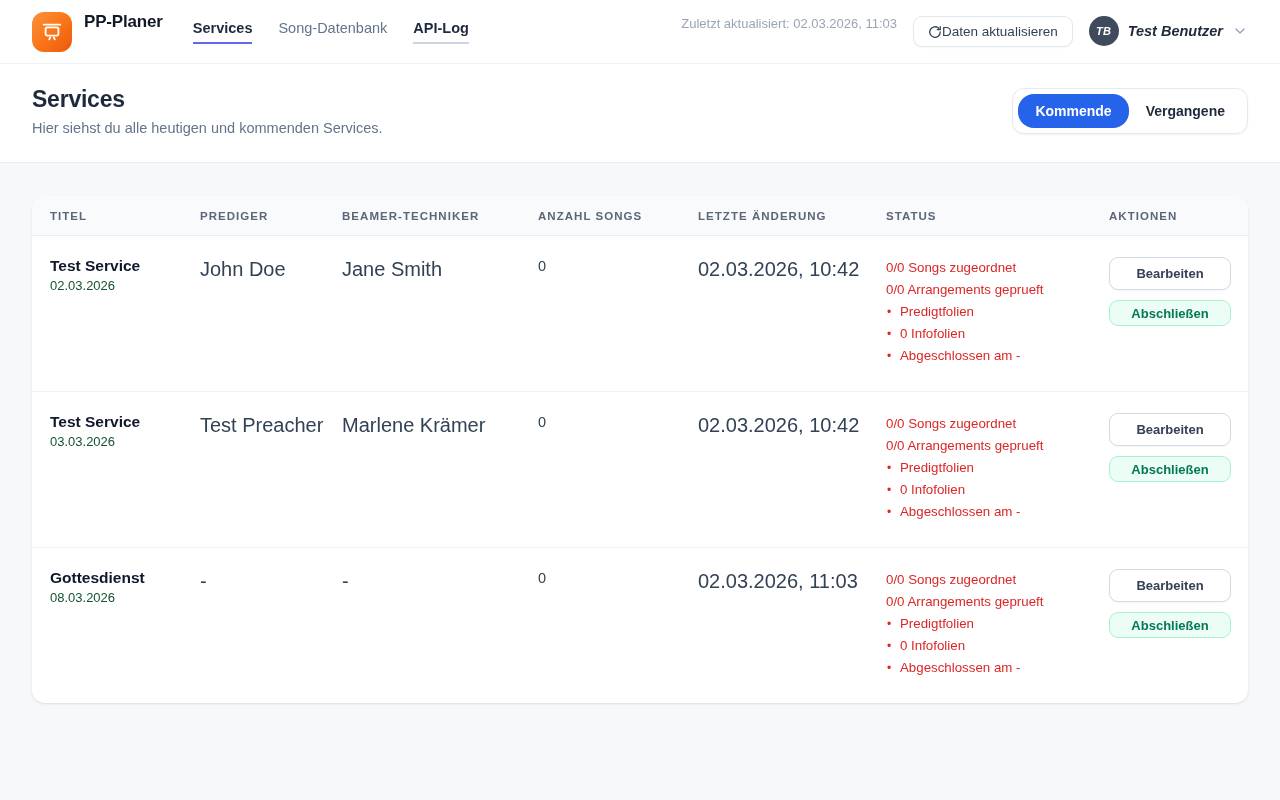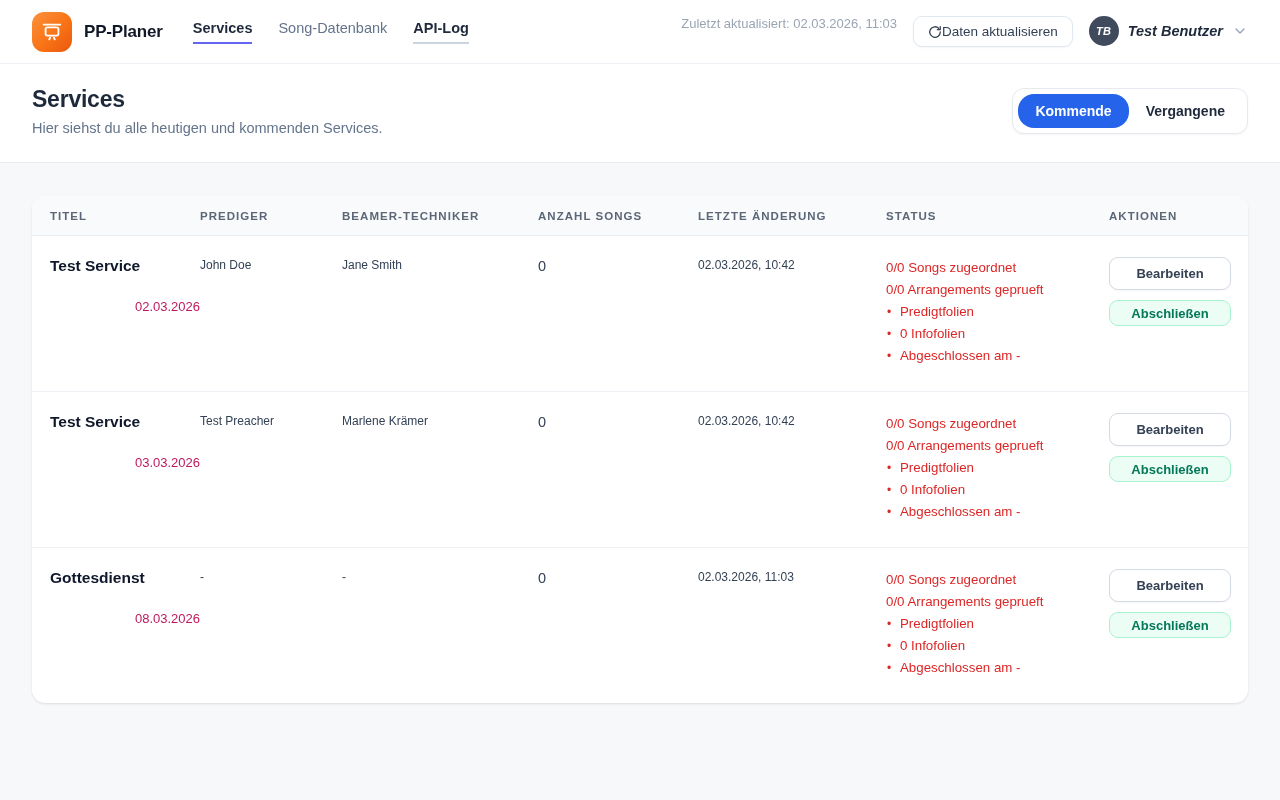--- a/index.html
+++ b/index.html
@@ -13,21 +13,21 @@
 
   
   .topbar {
     height: 64px;
     background: #ffffff;
     border-bottom: 1px solid #eef1f5;
     display: flex;
     align-items: center;
     padding: 0 32px;
   }
-  .brand { display: flex; align-items: center; gap: 12px; }
+  .brand { display: flex; gap: 12px; }
   .logo {
     width: 40px; height: 40px;
     border-radius: 12px;
     background: linear-gradient(135deg, #fb923c 0%, #f97316 55%, #ea580c 100%);
     display: flex; align-items: center; justify-content: center;
     flex: 0 0 auto;
   }
   .brand-name { font-size: 17px; font-weight: 700; color: #111827; letter-spacing: -0.01em; }
 
   .nav { display: flex; align-items: center; gap: 26px; margin-left: 30px; }
@@ -112,22 +112,22 @@
     align-items: center;
   }
   .th {
     font-size: 11.5px; font-weight: 700; color: #5b6676;
     letter-spacing: .09em;
   }
   .trow { border-bottom: 1px solid #eef1f5; padding-top: 21px; padding-bottom: 24px; min-height: 136px; }
   .trow:last-child { border-bottom: none; }
 
   .cell-title { font-size: 15.5px; font-weight: 700; color: #0f172a; }
-  .cell-date { font-size: 13px; color: #be185d; margin-top: 24px; text-align: right; }
-  .cell-text { font-size: 12px; color: #334155; padding-top: 1px; }
+  .cell-date { font-size: 13px; color: #14532d; margin-top: 3px; }
+  .cell-text { font-size: 20px; color: #334155; padding-top: 1px; }
   .cell-num { font-size: 14.5px; color: #334155; padding-top: 1px; }
 
   .status-cell { padding-top: 0; }
   .status-line { font-size: 13.3px; color: #dc2626; line-height: 22px; }
   .status-line.bulleted { padding-left: 14px; position: relative; }
   .status-line.bulleted::before {
     content: "•";
     position: absolute; left: 1px; top: 0;
     color: #dc2626; font-size: 12px;
   }

